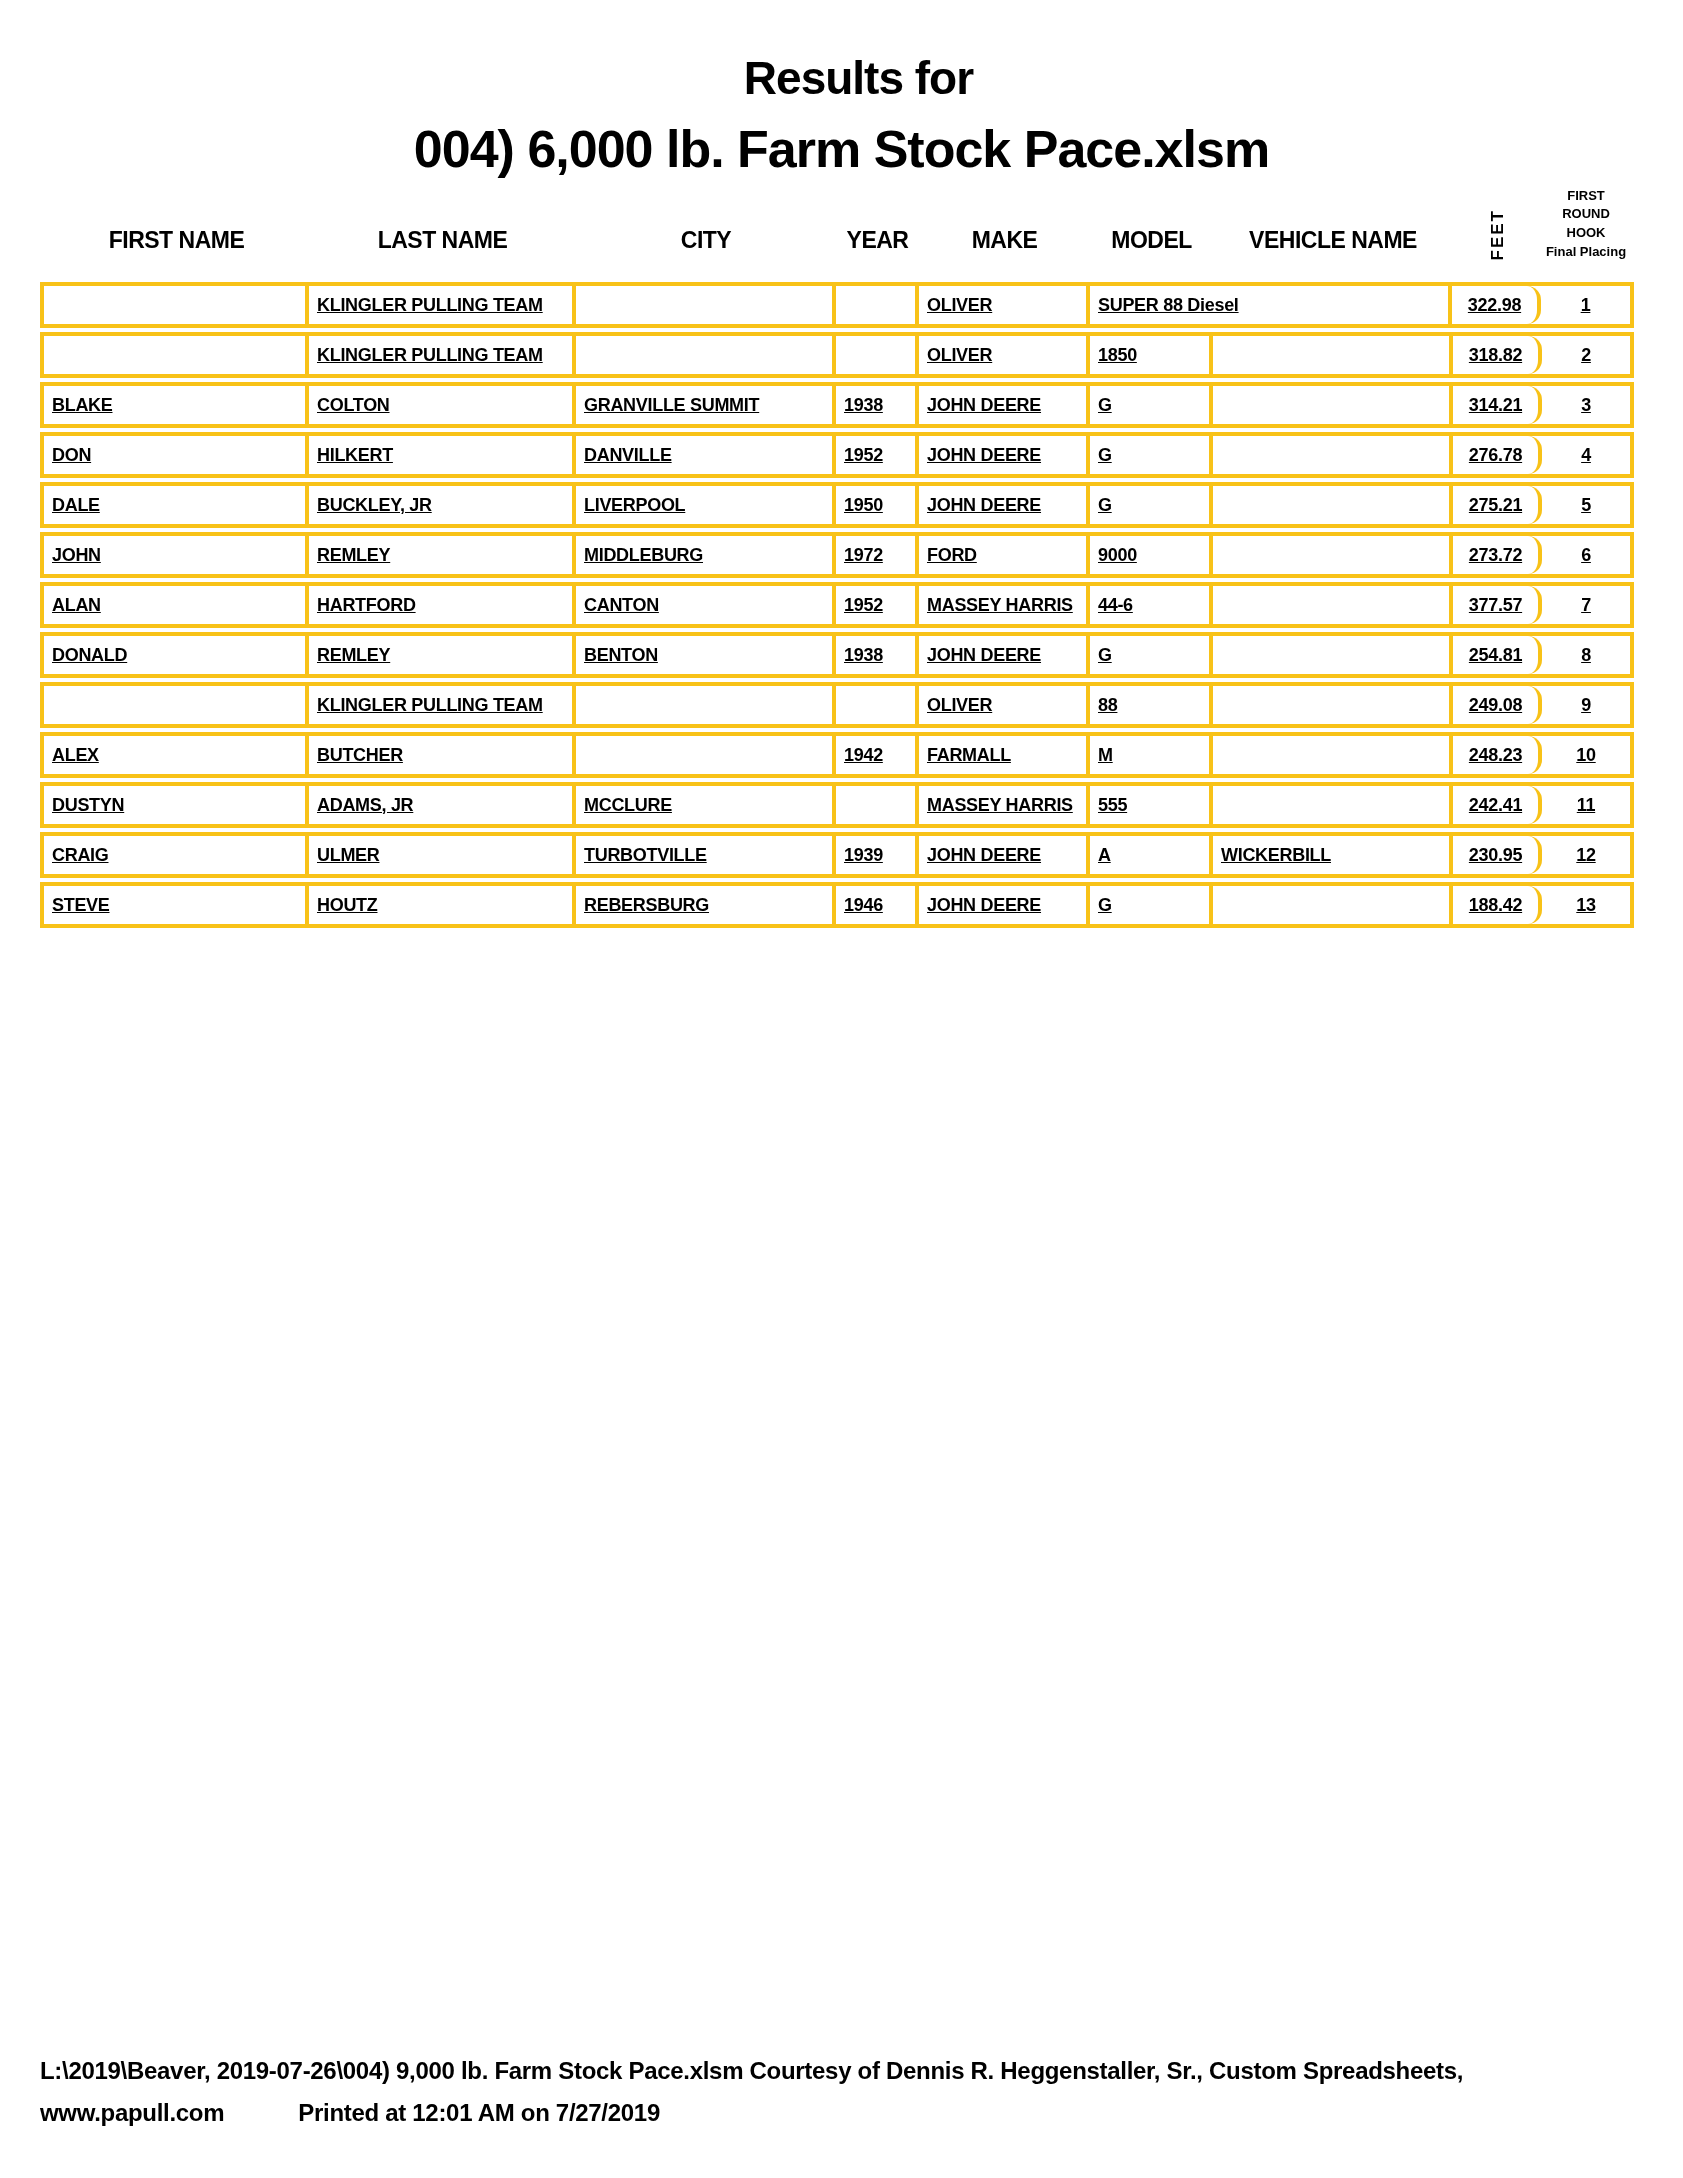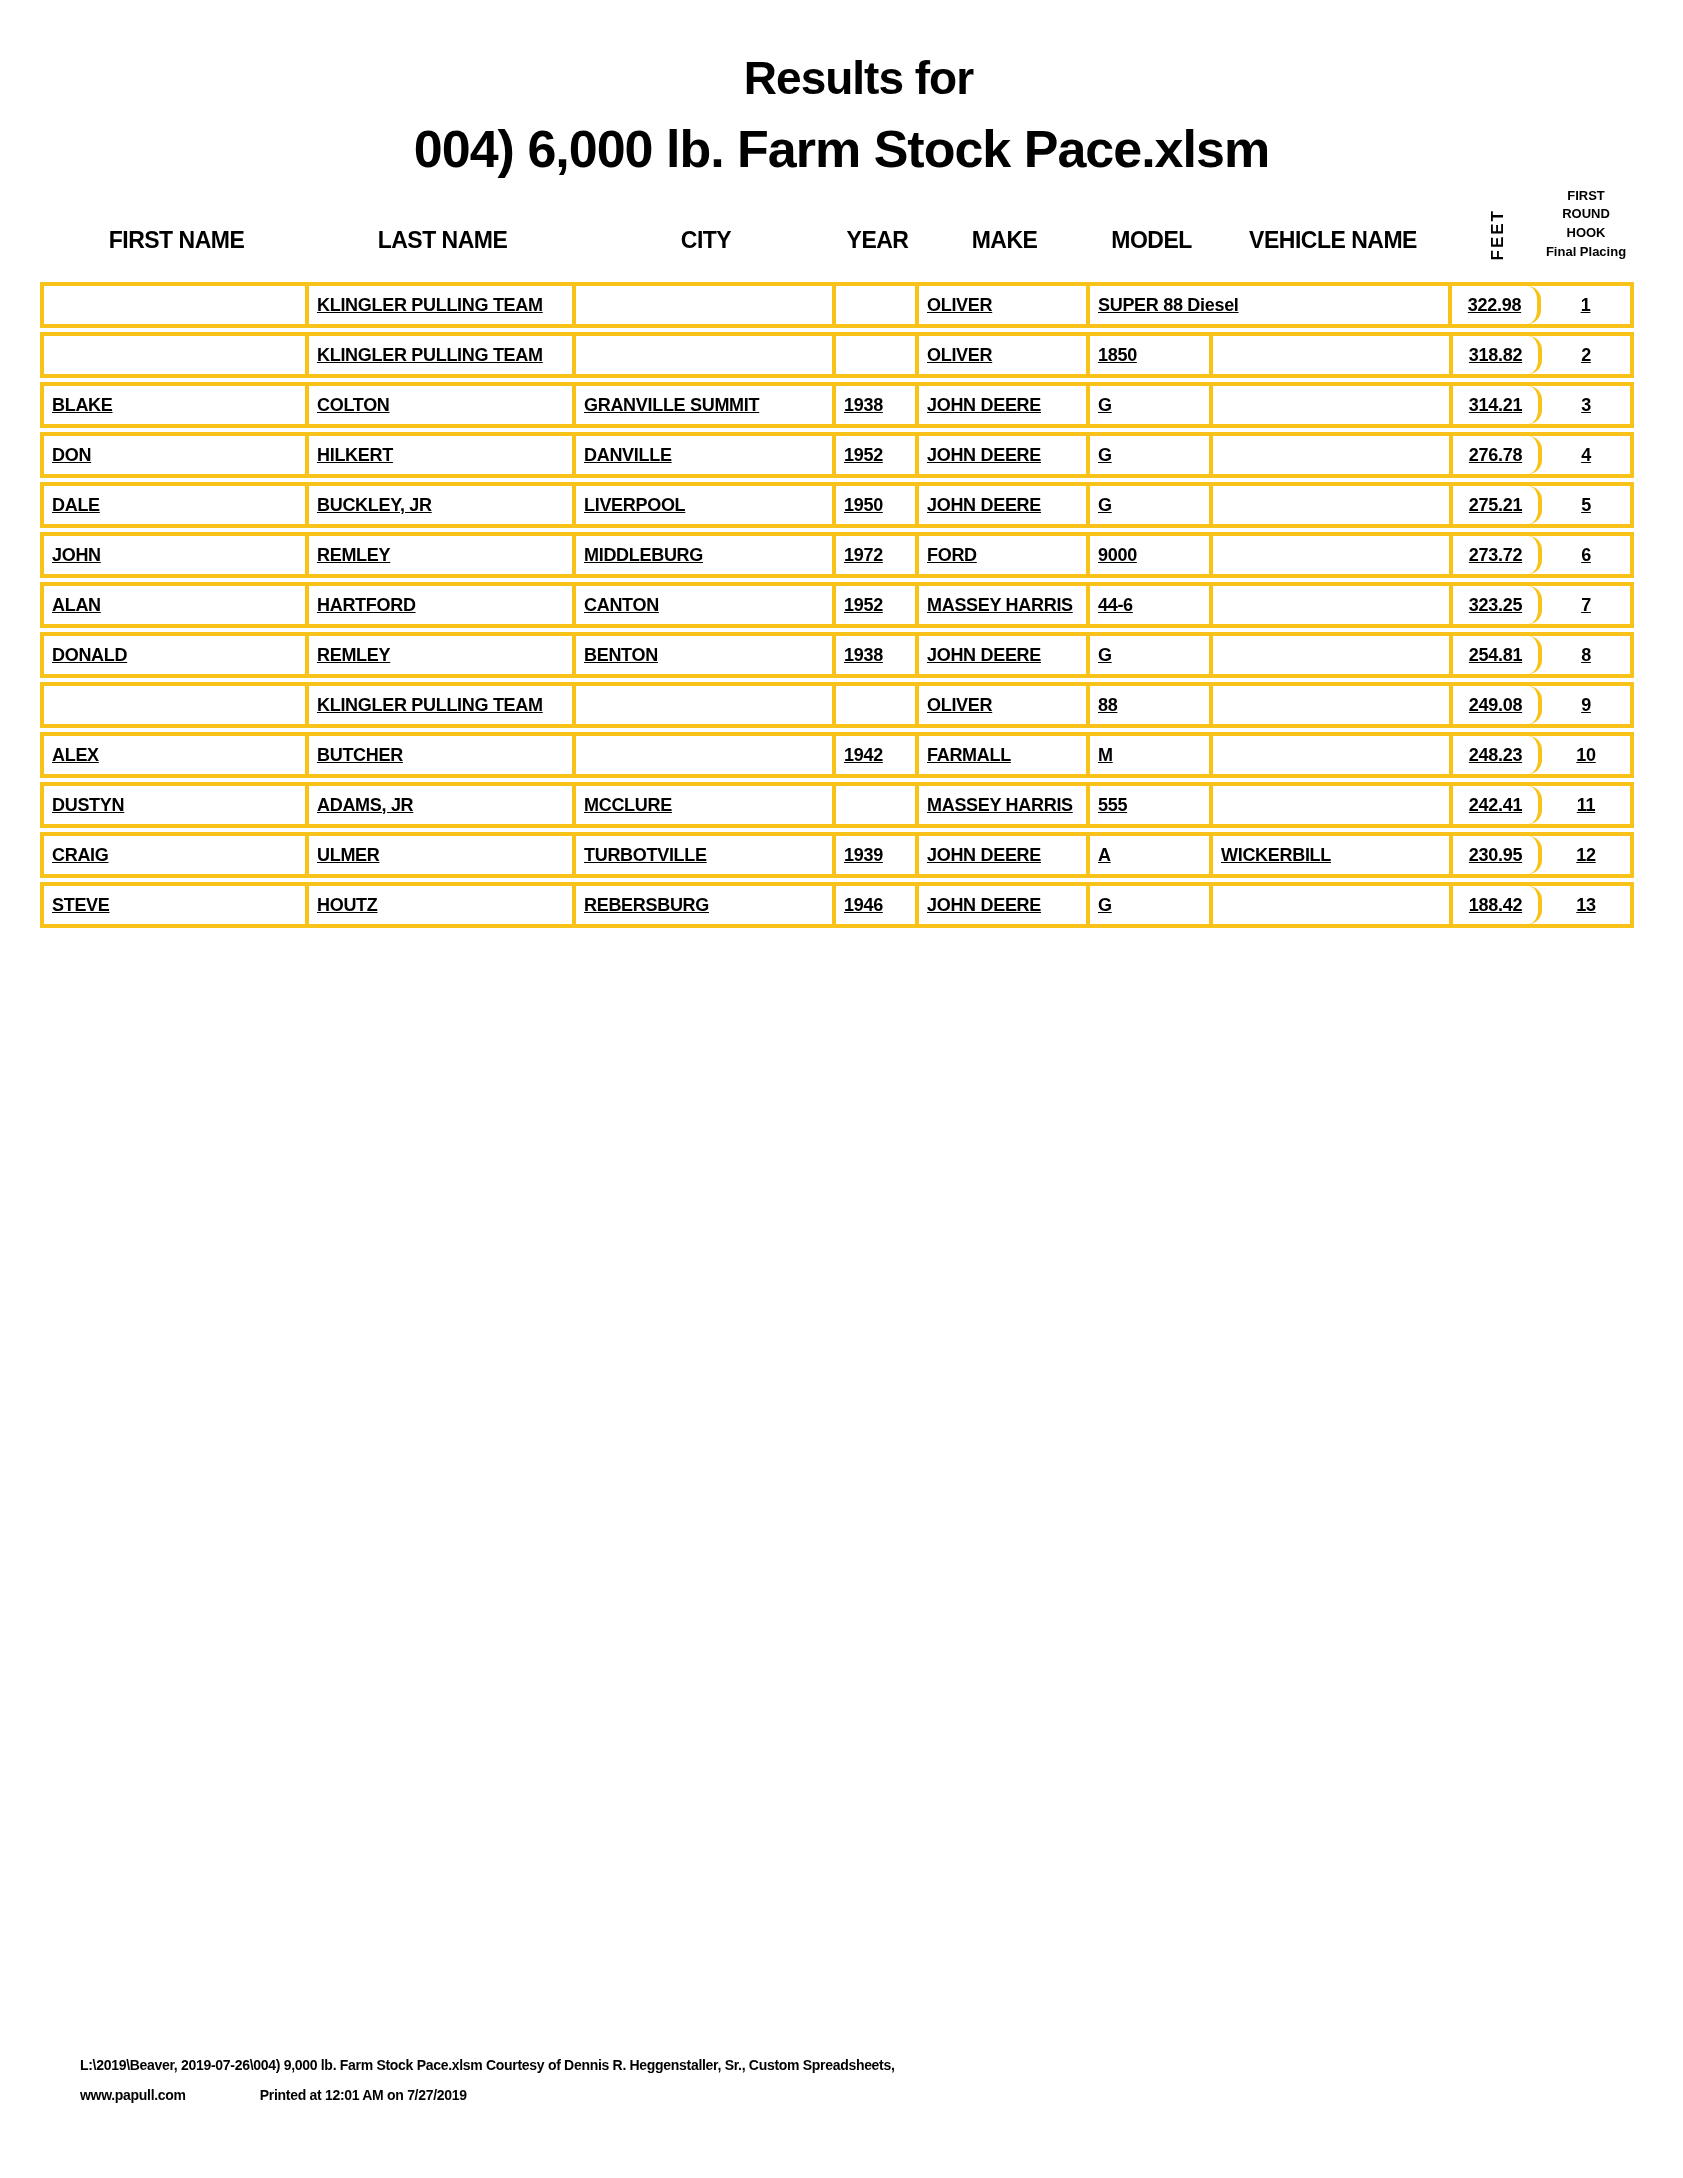--- a/index.html
+++ b/index.html
@@ -82,21 +82,21 @@
   .h-year{width:83px;}
   .h-make{width:171px;}
   .h-model{width:123px;}
   .h-vehicle{width:240px;}
   .h-feet{width:89px;}
   .h-place{flex:1;}
 
   
   .footer{
     position:absolute;left:40px;top:2057px;width:1604px;
-    font-size:14px;font-weight:bold;letter-spacing:-0.3px;margin-left:40px;
+    font-size:24px;font-weight:bold;letter-spacing:-0.3px;
   }
   .footer-line2{margin-top:14px;display:flex;}
   .footer-printed{margin-left:74px;}
 </style>
 </head>
 <body>
 
 <div class="page">
 
   <div class="title-block">
@@ -198,21 +198,21 @@
       </div>
 
       <div class="row">
         <div class="cell c-first">ALAN</div>
         <div class="cell c-last">HARTFORD</div>
         <div class="cell c-city">CANTON</div>
         <div class="cell c-year">1952</div>
         <div class="cell c-make">MASSEY HARRIS</div>
         <div class="cell c-model">44-6</div>
         <div class="cell c-vehicle"></div>
-        <div class="cell c-feet center">323.25</div>
+        <div class="cell c-feet center">377.57</div>
         <div class="cell c-place center">7</div>
       </div>
 
       <div class="row">
         <div class="cell c-first">DONALD</div>
         <div class="cell c-last">REMLEY</div>
         <div class="cell c-city">BENTON</div>
         <div class="cell c-year">1938</div>
         <div class="cell c-make">JOHN DEERE</div>
         <div class="cell c-model">G</div>

